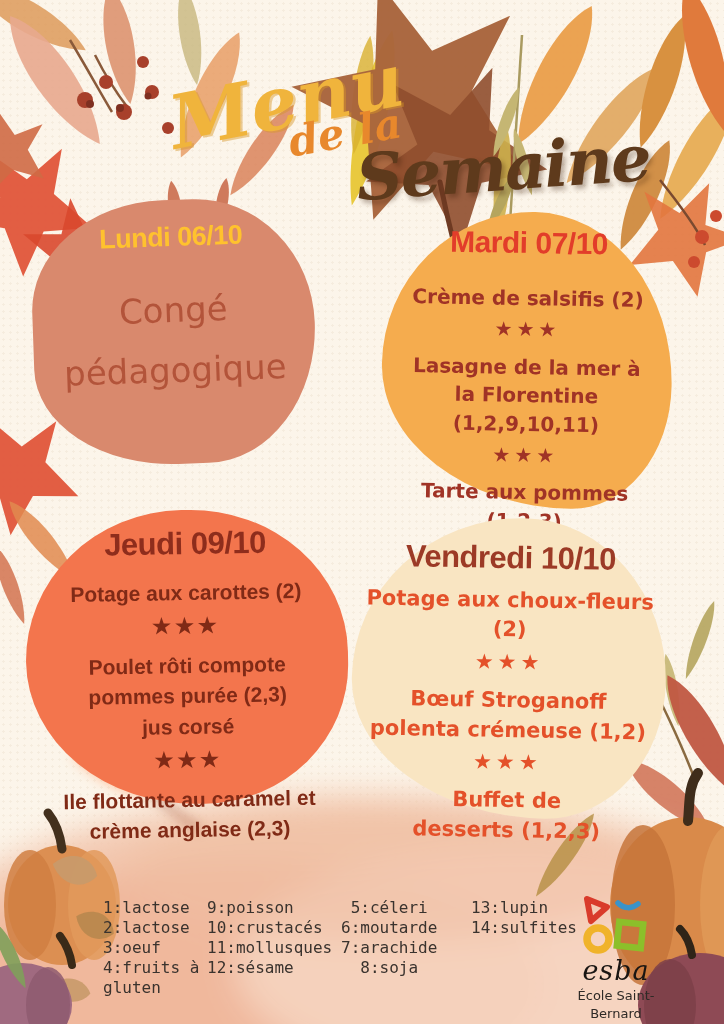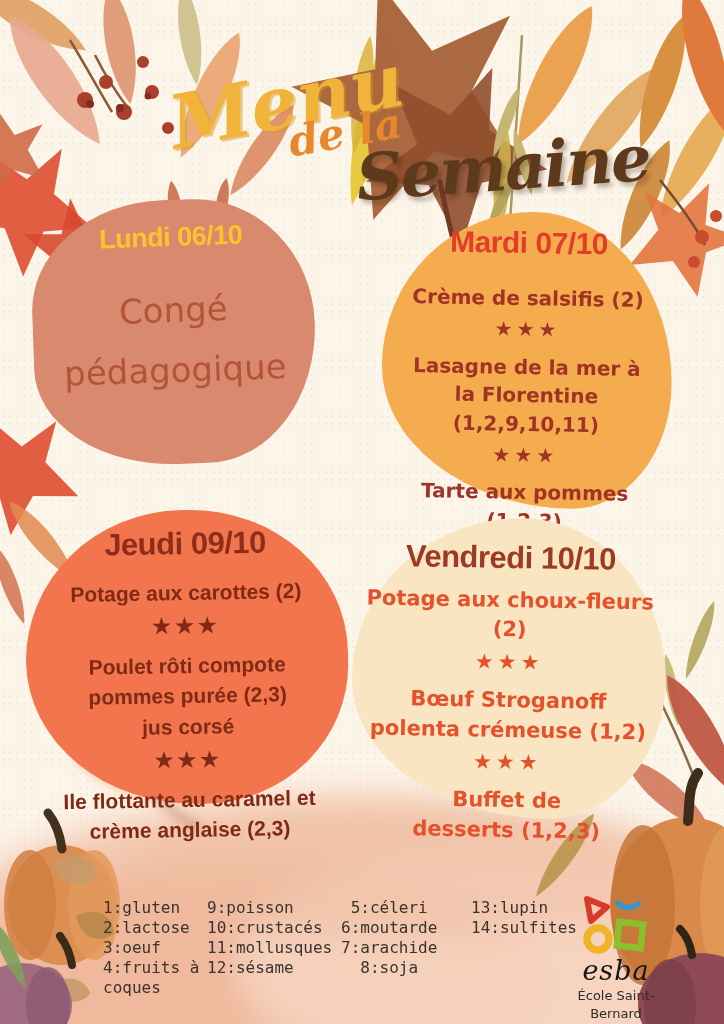--- a/index.html
+++ b/index.html
@@ -229,25 +229,25 @@
       <div class="menu-line">Bœuf Stroganoff</div>
       <div class="menu-line">polenta crémeuse (1,2)</div>
       <div class="menu-line stars">★★★</div>
       <div class="menu-line">Buffet de</div>
       <div class="menu-line">desserts (1,2,3)</div>
     </div>
   </section>
 
   <div id="legend">
     <div class="leg-col" id="leg1">
-      <div>1:gluten</div>
+      <div>1:lactose</div>
       <div>2:lactose</div>
       <div>3:oeuf</div>
       <div>4:fruits à</div>
-      <div>coques</div>
+      <div>gluten</div>
     </div>
     <div class="leg-col" id="leg2">
       <div>9:poisson</div>
       <div>10:crustacés</div>
       <div>11:mollusques</div>
       <div>12:sésame</div>
     </div>
     <div class="leg-col" id="leg3">
       <div>5:céleri</div>
       <div>6:moutarde</div>

